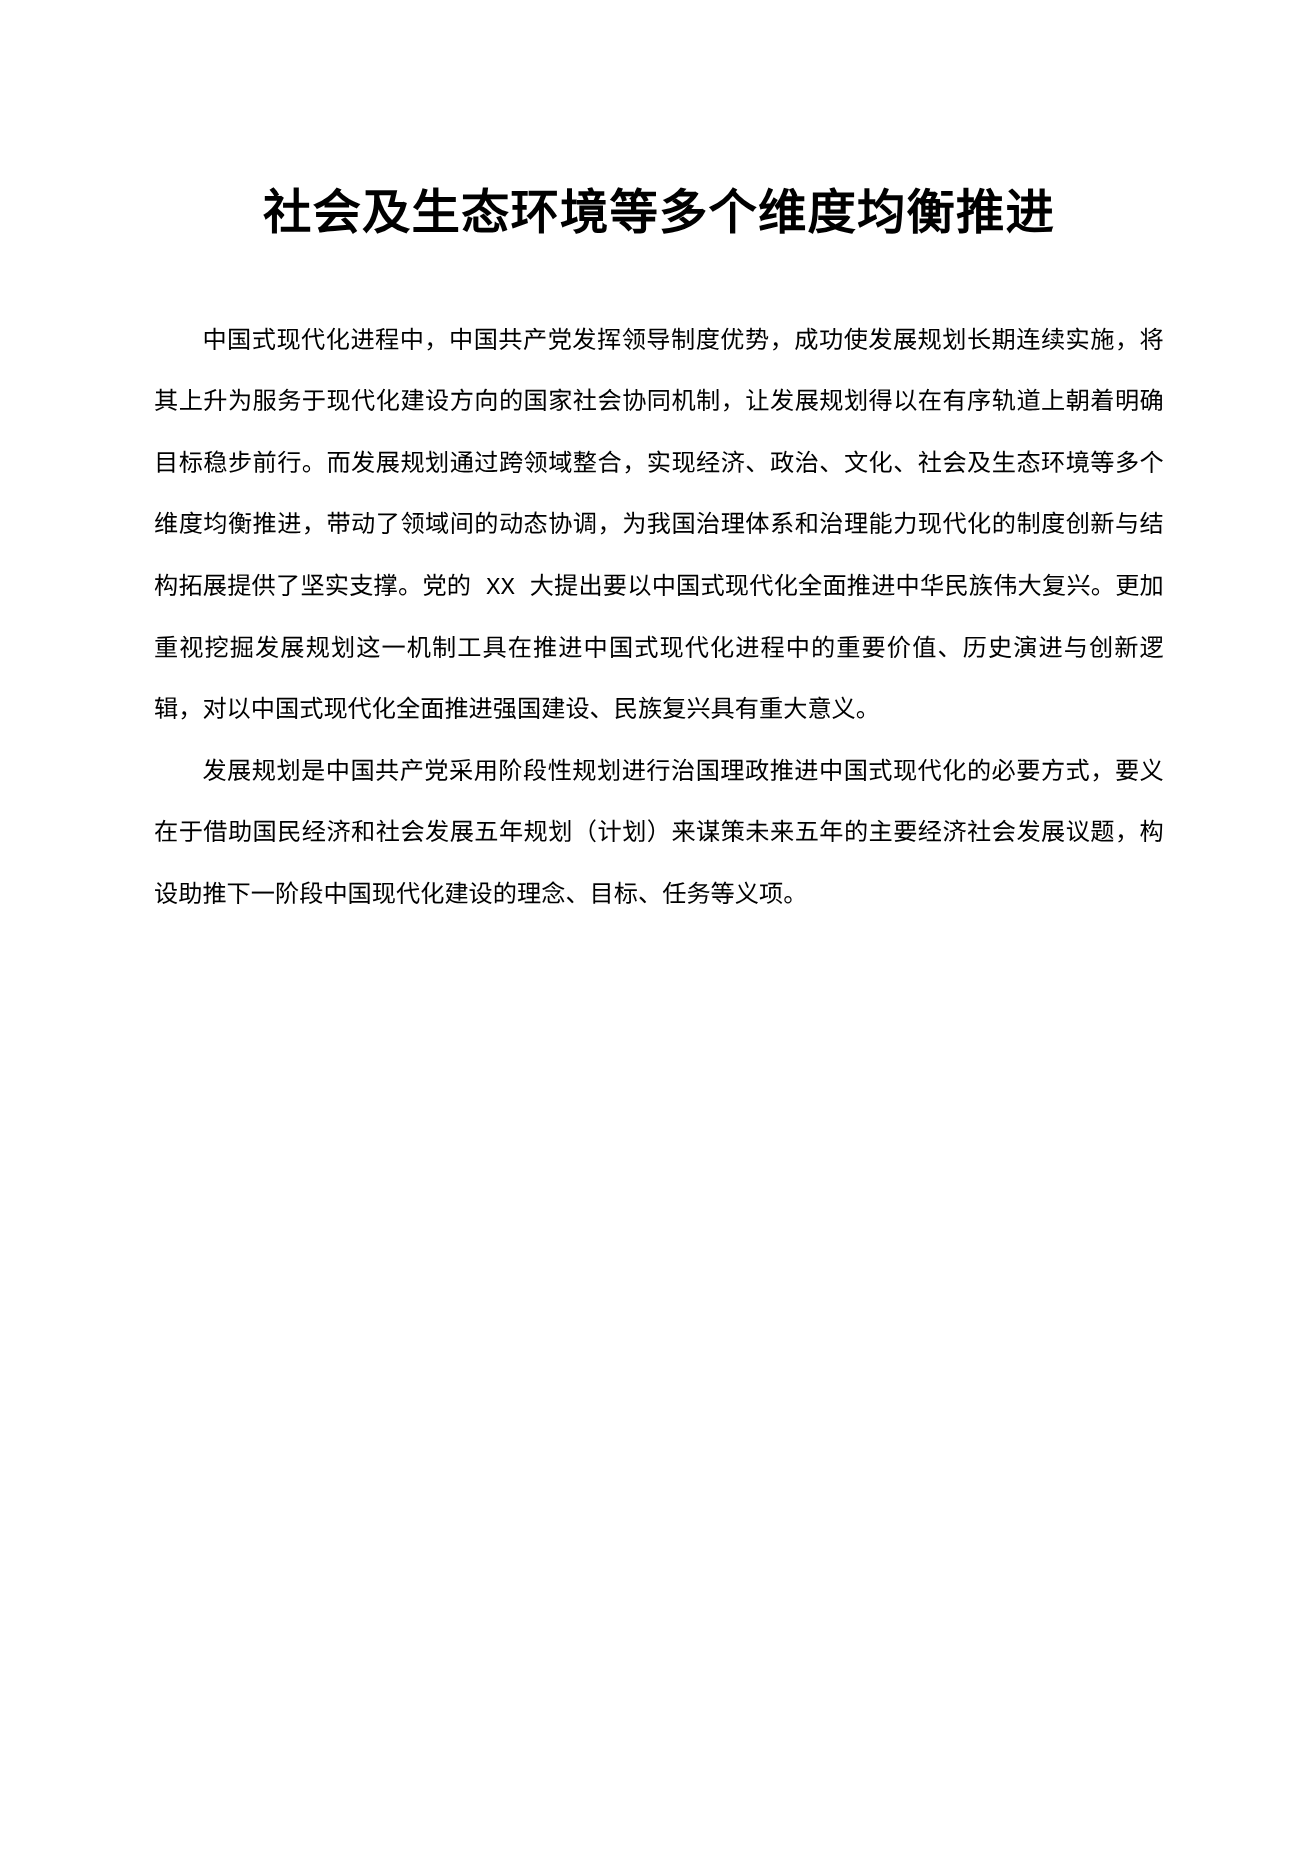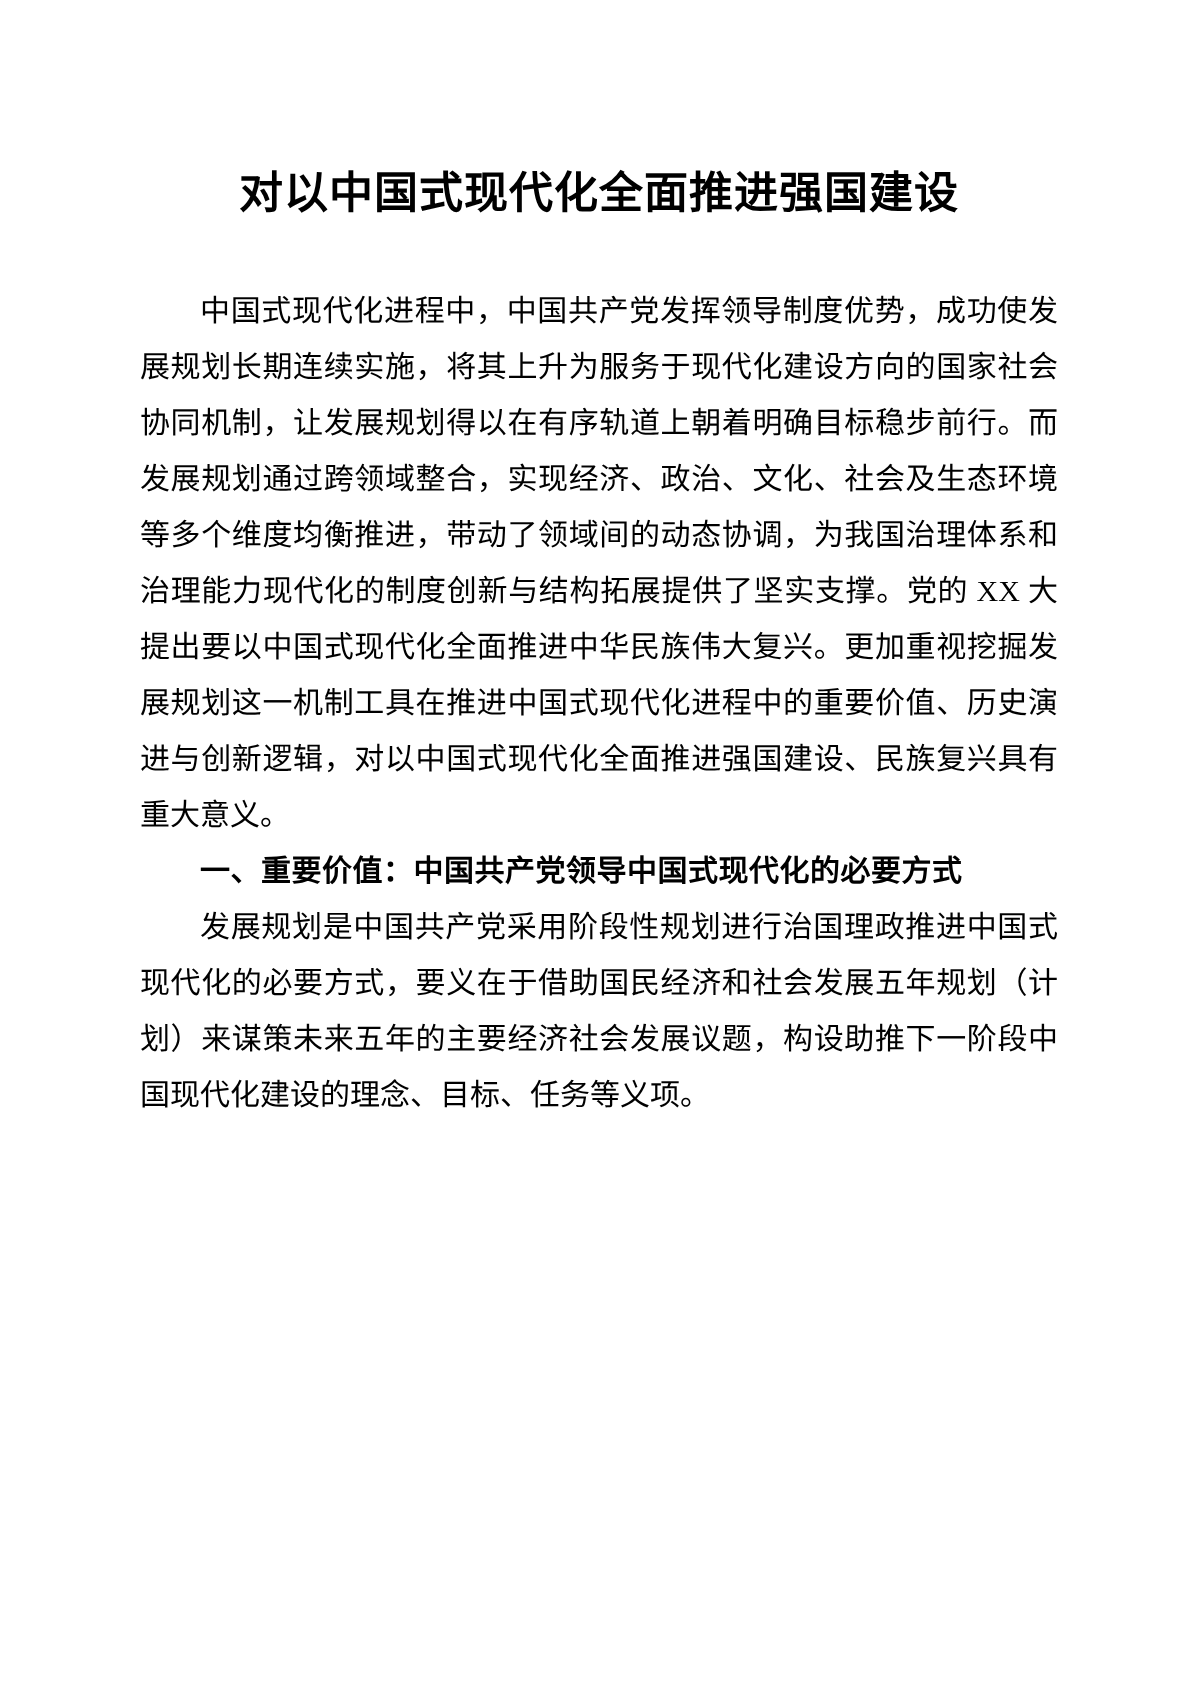--- a/index.html
+++ b/index.html
@@ -26,27 +26,28 @@
     font-weight: bold;
     text-align: center;
     letter-spacing: 1px;
     font-family: "Liberation Serif", "DejaVu Serif", serif;
   }
   .doc-body {
     margin-top: 64px;
   }
   .para {
     margin: 0;
-    font-size: 30px;
+    font-size: 22px;
     line-height: 56px;
     text-align: justify;
     text-justify: inter-character;
     text-indent: 2em;
     font-weight: normal;
     word-break: break-all;
+    font-family: Liberation Mono, monospace;
   }
   .heading1 {
     margin: 0;
     font-size: 30px;
     line-height: 56px;
     text-indent: 2em;
     font-weight: bold;
     font-family: "Liberation Sans", "DejaVu Sans", sans-serif;
     letter-spacing: 0.5px;
   }
@@ -57,24 +58,23 @@
     text-indent: 2em;
     font-weight: bold;
     font-family: "Liberation Serif", "DejaVu Serif", serif;
     letter-spacing: 2px;
   }
 </style>
 </head>
 <body>
 
 <div class="page">
-  <h1 class="doc-title">对以中国式现代化全面推进强国建设</h1>
+  <h1 class="doc-title">社会及生态环境等多个维度均衡推进</h1>
 
   <div class="doc-body">
     <p class="para">中国式现代化进程中，中国共产党发挥领导制度优势，成功使发展规划长期连续实施，将其上升为服务于现代化建设方向的国家社会协同机制，让发展规划得以在有序轨道上朝着明确目标稳步前行。而发展规划通过跨领域整合，实现经济、政治、文化、社会及生态环境等多个维度均衡推进，带动了领域间的动态协调，为我国治理体系和治理能力现代化的制度创新与结构拓展提供了坚实支撑。党的 XX 大提出要以中国式现代化全面推进中华民族伟大复兴。更加重视挖掘发展规划这一机制工具在推进中国式现代化进程中的重要价值、历史演进与创新逻辑，对以中国式现代化全面推进强国建设、民族复兴具有重大意义。</p>
 
-    <p class="heading1">一、重要价值：中国共产党领导中国式现代化的必要方式</p>
 
     <p class="para">发展规划是中国共产党采用阶段性规划进行治国理政推进中国式现代化的必要方式，要义在于借助国民经济和社会发展五年规划（计划）来谋策未来五年的主要经济社会发展议题，构设助推下一阶段中国现代化建设的理念、目标、任务等义项。</p>
 
 
   </div>
 </div>
 
 </body></html>

